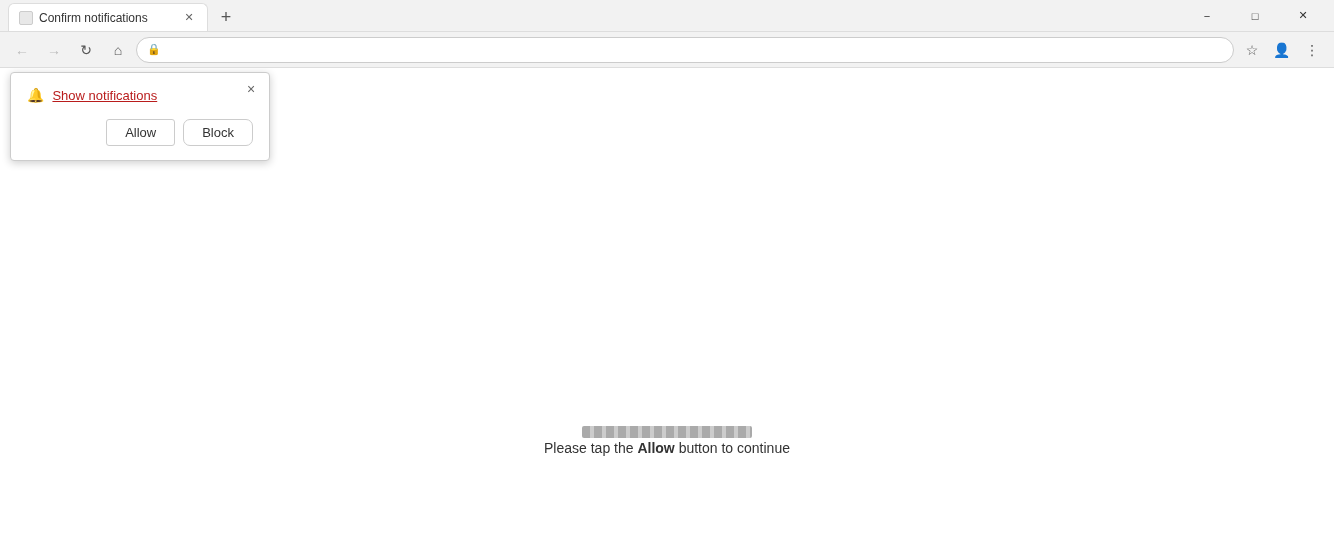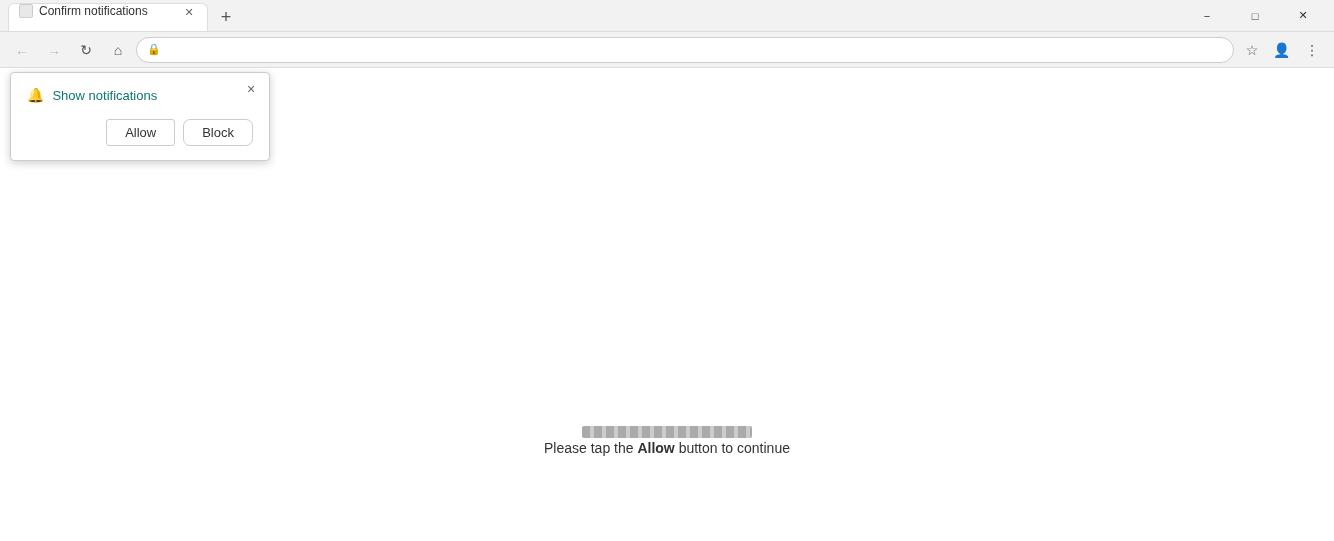--- a/index.html
+++ b/index.html
@@ -26,20 +26,21 @@
       flex-shrink: 0;
     }
     .tab-area {
       display: flex;
       align-items: flex-end;
       flex: 1;
       height: 100%;
     }
     .tab {
       display: flex;
+      align-items: center;
       height: 28px;
       background: #fff;
       border: 1px solid #ddd;
       border-bottom: none;
       border-radius: 6px 6px 0 0;
       padding: 0 10px;
       gap: 6px;
       min-width: 200px;
       max-width: 240px;
     }
@@ -212,21 +213,22 @@
       align-items: center;
       gap: 8px;
       margin-bottom: 16px;
     }
     .bell-icon {
       color: #555;
       font-size: 14px;
     }
     .permission-label {
       font-size: 13px;
-      color: #0f766e;
+      color: #b91c1c;
+      text-decoration: underline;
     }
     .popup-buttons {
       display: flex;
       gap: 8px;
       justify-content: flex-end;
     }
     .btn-allow {
       padding: 5px 18px;
       border: 1px solid #ccc;
       border-radius: 3px;

